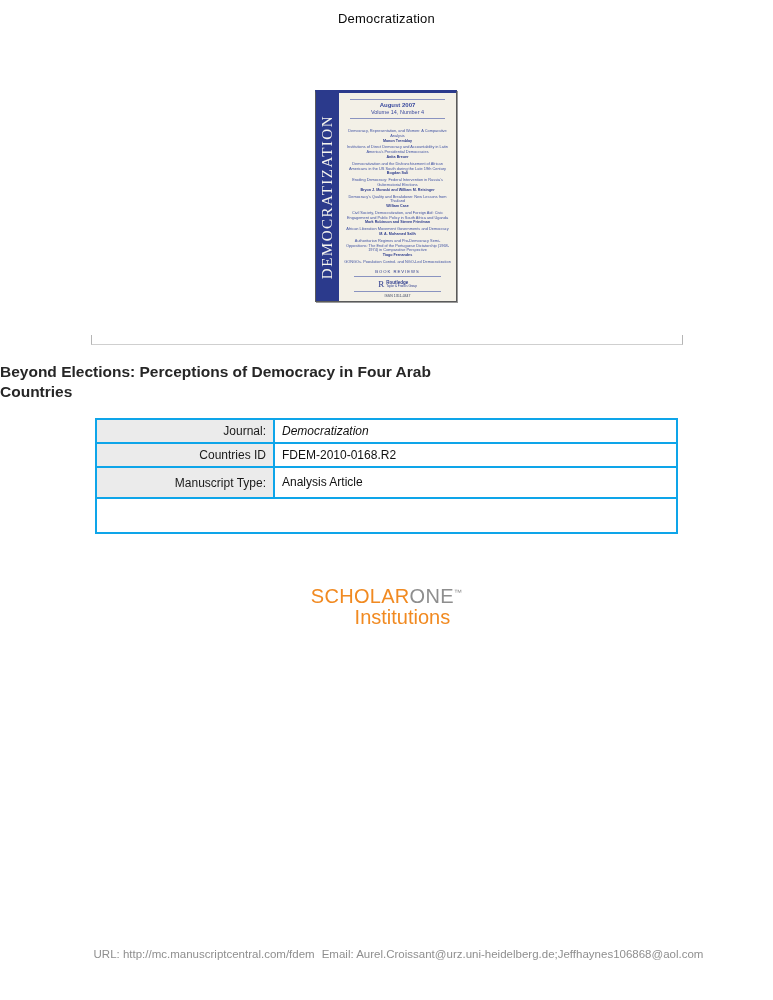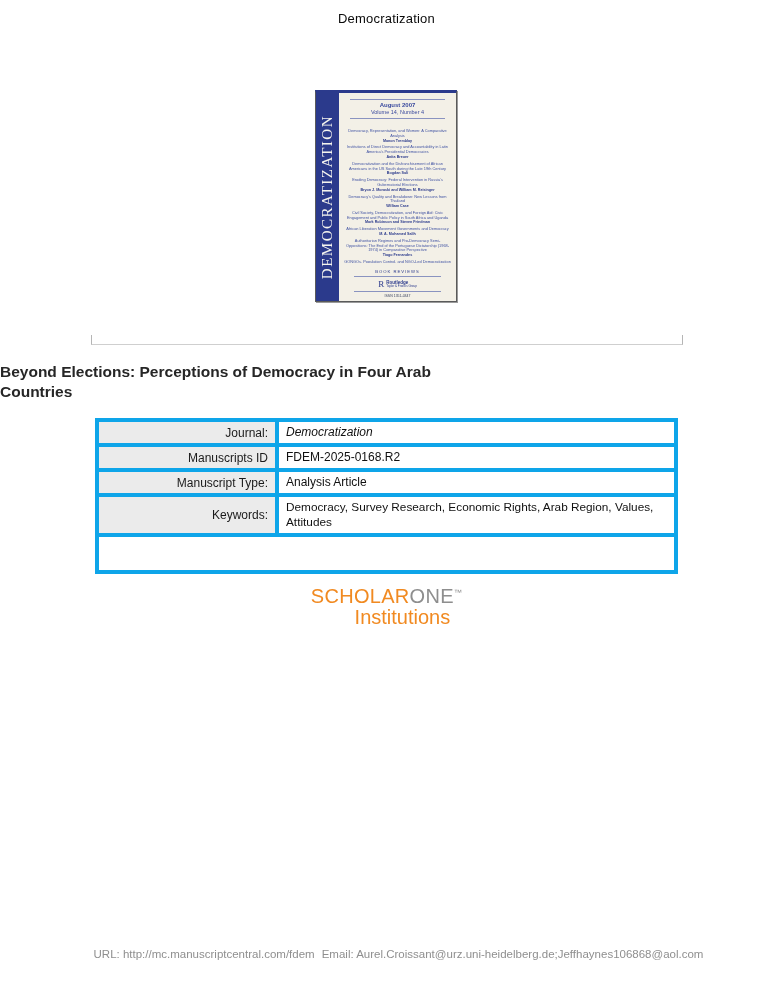--- a/index.html
+++ b/index.html
@@ -62,31 +62,31 @@
   .paper-title span{
     display:inline-block;max-width:500px;
     font-size:15.5px;font-weight:bold;color:#262626;line-height:20px;
   }
   
   table.details{
     position:absolute;left:95px;top:418px;width:583px;
     border-collapse:collapse;table-layout:fixed;
   }
   table.details th, table.details td{
-    border:4px solid #0ea5e9;font-size:12px;vertical-align:middle;
+    border:2px solid #0ea5e9;font-size:12px;vertical-align:middle;
   }
   table.details th{
     width:166px;background:#ebebeb;font-weight:normal;color:#1a1a1a;
     text-align:right;padding:3px 7px 3px 3px;
   }
   table.details td{
     color:#111111;text-align:left;padding:3px 2px 3px 7px;line-height:15px;
   }
   tr.r-std{height:24px;}
-  tr.r-type{height:25px;}
+  tr.r-type{height:31px;}
   tr.r-keywords{height:37px;}
   tr.r-keywords td{vertical-align:middle;font-size:11.8px;}
   td.journal-value{font-style:italic;}
   tr.r-empty td{height:27px;background:#ffffff;}
   
   .s1-logo{
     position:absolute;top:582px;left:50%;transform:translateX(-50%);
     text-align:right;white-space:nowrap;
   }
   .s1-line1{font-size:20px;letter-spacing:.3px;line-height:21px;text-align:right;}
@@ -178,30 +178,26 @@
   <span>Beyond Elections: Perceptions of Democracy in Four Arab Countries</span>
 </div>
 
 <table class="details">
   <tbody>
     <tr class="r-std">
       <th>Journal:</th>
       <td class="journal-value">Democratization</td>
     </tr>
     <tr class="r-std">
-      <th>Manuscripts ID</th>
-      <td>FDEM-2025-0168.R2</td>
+      <th>Countries ID</th>
+      <td>FDEM-2010-0168.R2</td>
     </tr>
     <tr class="r-type">
       <th>Manuscript Type:</th>
       <td>Analysis Article</td>
-    </tr>
-    <tr class="r-keywords">
-      <th>Keywords:</th>
-      <td>Democracy, Survey Research, Economic Rights, Arab Region, Values, Attitudes</td>
     </tr>
     <tr class="r-empty">
       <td colspan="2"></td>
     </tr>
   </tbody>
 </table>
 
 <div class="s1-logo">
   <div class="s1-line1">
     <span class="s1-scholar">SCHOLAR</span><span class="s1-one">ONE</span><span class="s1-tm">™</span>

